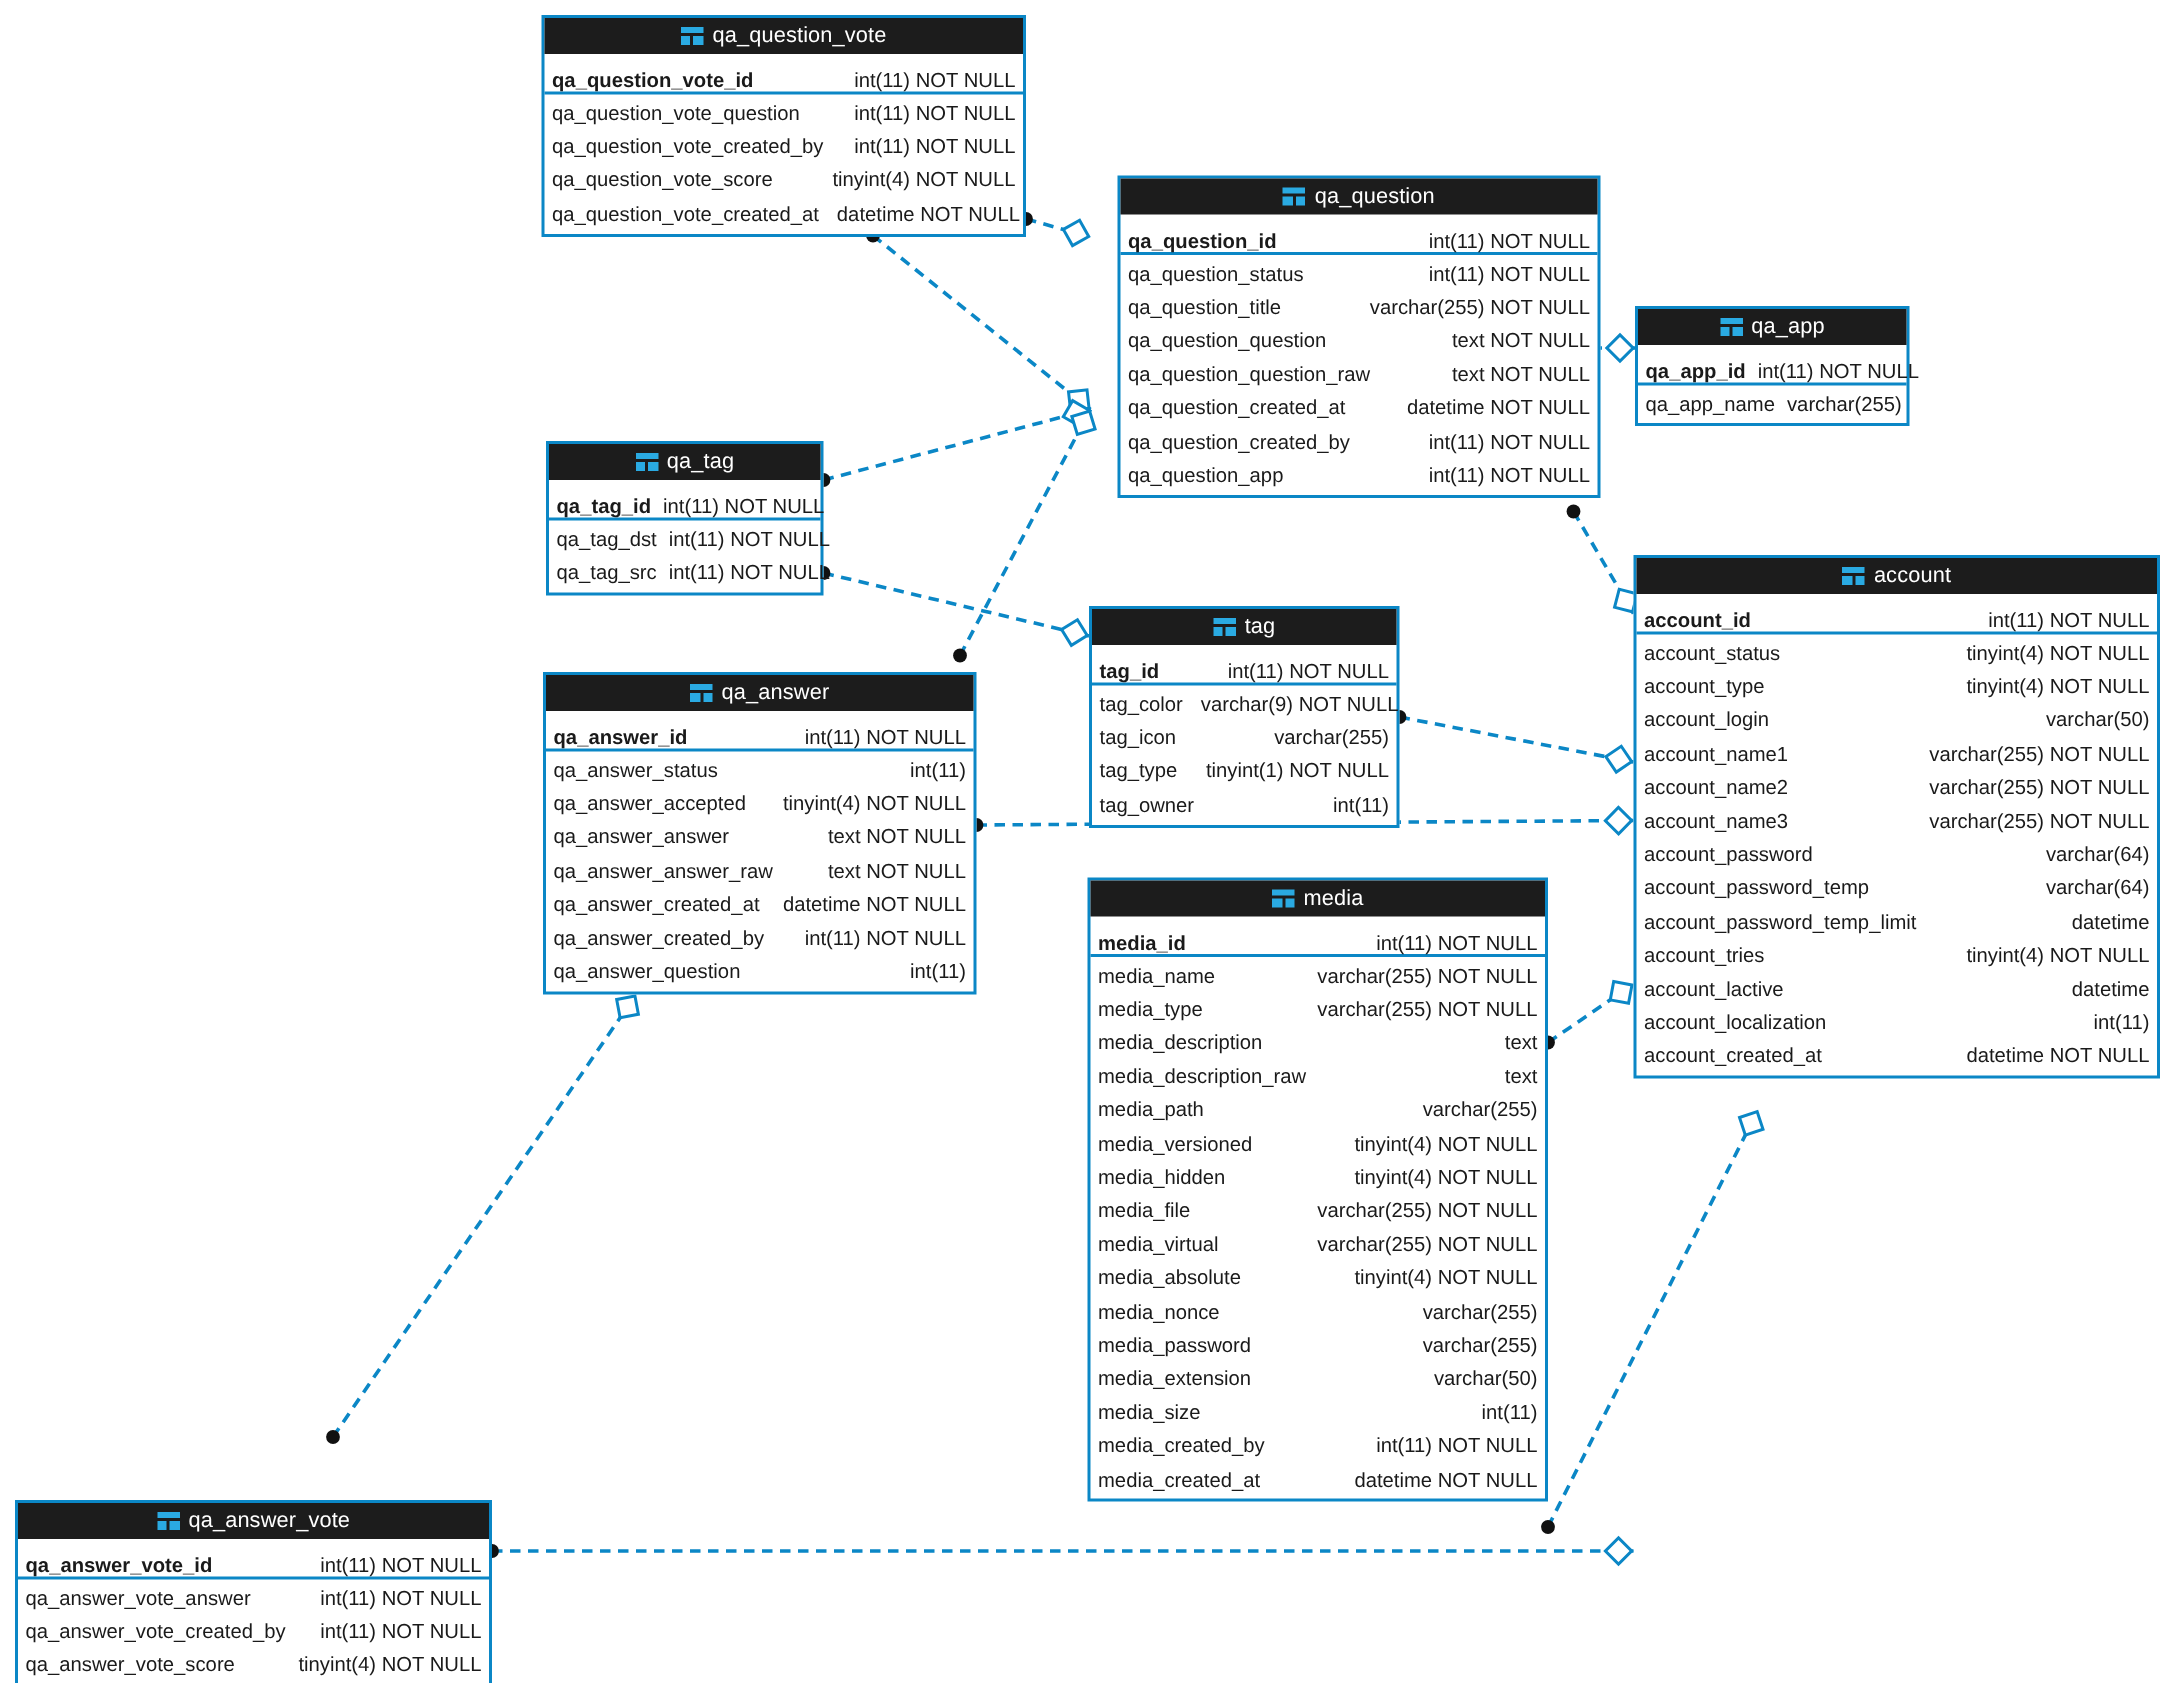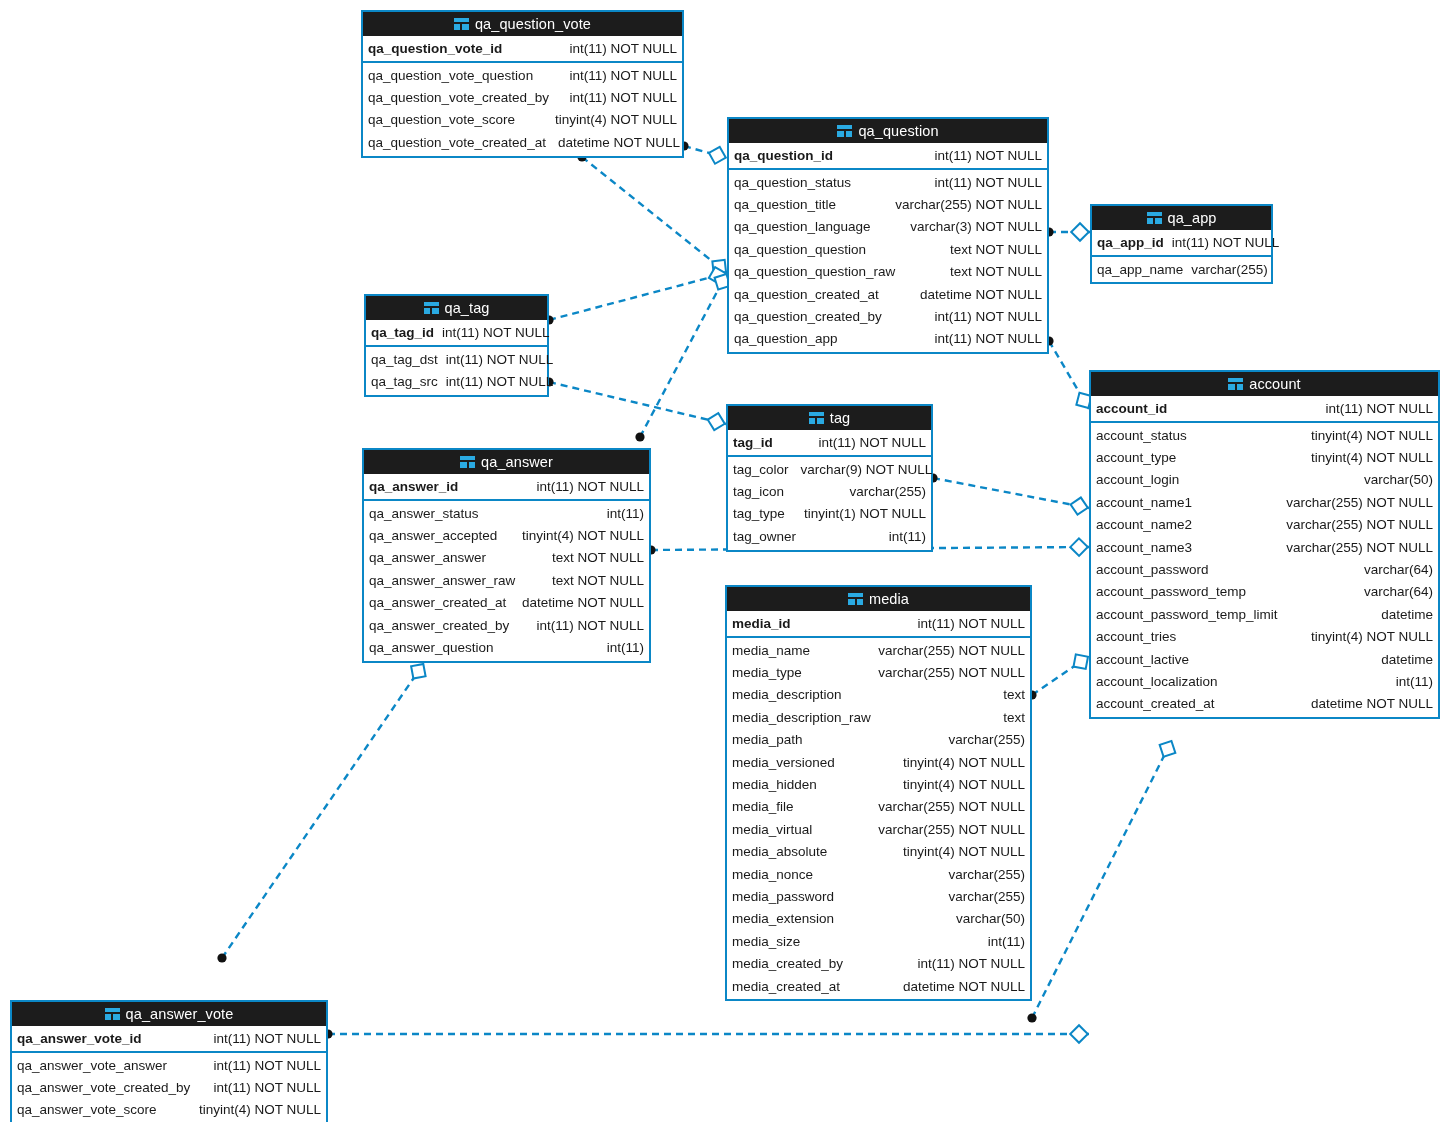--- a/index.html
+++ b/index.html
@@ -17,21 +17,21 @@
   .tbl-icon i.a{left:0;top:0;width:15px;height:4px;}
   .tbl-icon i.b{left:0;top:5.5px;width:6.5px;height:6.5px;}
   .tbl-icon i.c{left:8.5px;top:5.5px;width:6.5px;height:6.5px;}
 
   .pk-row{border-bottom:2px solid #0b87c6;}
   .row{display:flex;align-items:center;justify-content:space-between;
        font-size:13.5px;color:#1a1a1a;height:22.4px;padding:0 5px;box-sizing:border-box;
        white-space:nowrap;}
   .row .cname{text-align:left;}
   .row .ctype{text-align:right;padding-left:12px;}
-  .pk-row .row{font-weight:bold;height:25px;}
+  .pk-row .row{font-weight:bold;height:25px;align-items:flex-end;}
   .pk-row .row .ctype{font-weight:normal;}
   .body-rows{padding:1px 0 2px 0;}
   .compact .row .ctype{padding-left:8px;}
 </style>
 </head>
 <body>
 
 <div id="canvas">
   <svg class="links" id="links-layer" viewBox="0 0 1445 1122">
       <g>
@@ -128,21 +128,21 @@
           <div class="row">
             <span class="cname">qa_question_vote_score</span>
             <span class="ctype">tinyint(4) NOT NULL</span>
           </div>
           <div class="row">
             <span class="cname">qa_question_vote_created_at</span>
             <span class="ctype">datetime NOT NULL</span>
           </div>
         </div>
       </div>
-      <div class="table" id="tbl-qa_question" style="left: 727px; top: 117px; width: 322px;">
+      <div class="table" id="tbl-qa_question" style="left: 745px; top: 117px; width: 322px;">
         <div class="tbl-header">
           <span class="tbl-icon">
             <i class="a"></i>
             <i class="b"></i>
             <i class="c"></i>
           </span>
           <span class="tname">qa_question</span>
         </div>
         <div class="pk-row">
           <div class="row">
@@ -151,24 +151,20 @@
           </div>
         </div>
         <div class="body-rows">
           <div class="row">
             <span class="cname">qa_question_status</span>
             <span class="ctype">int(11) NOT NULL</span>
           </div>
           <div class="row">
             <span class="cname">qa_question_title</span>
             <span class="ctype">varchar(255) NOT NULL</span>
-          </div>
-          <div class="row">
-            <span class="cname">qa_question_language</span>
-            <span class="ctype">varchar(3) NOT NULL</span>
           </div>
           <div class="row">
             <span class="cname">qa_question_question</span>
             <span class="ctype">text NOT NULL</span>
           </div>
           <div class="row">
             <span class="cname">qa_question_question_raw</span>
             <span class="ctype">text NOT NULL</span>
           </div>
           <div class="row">

